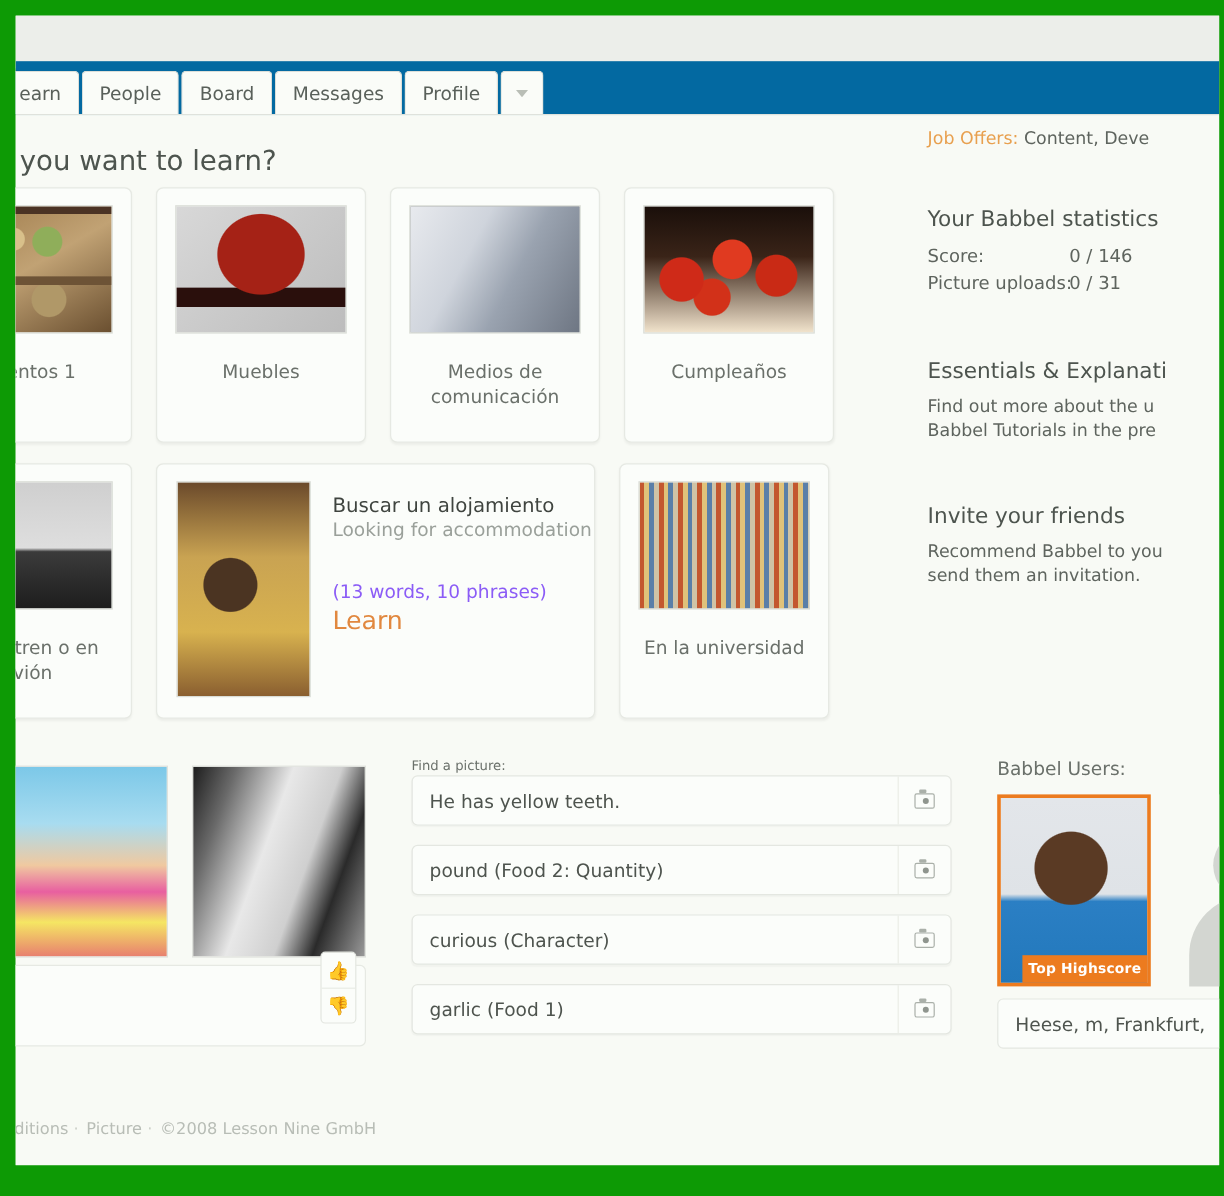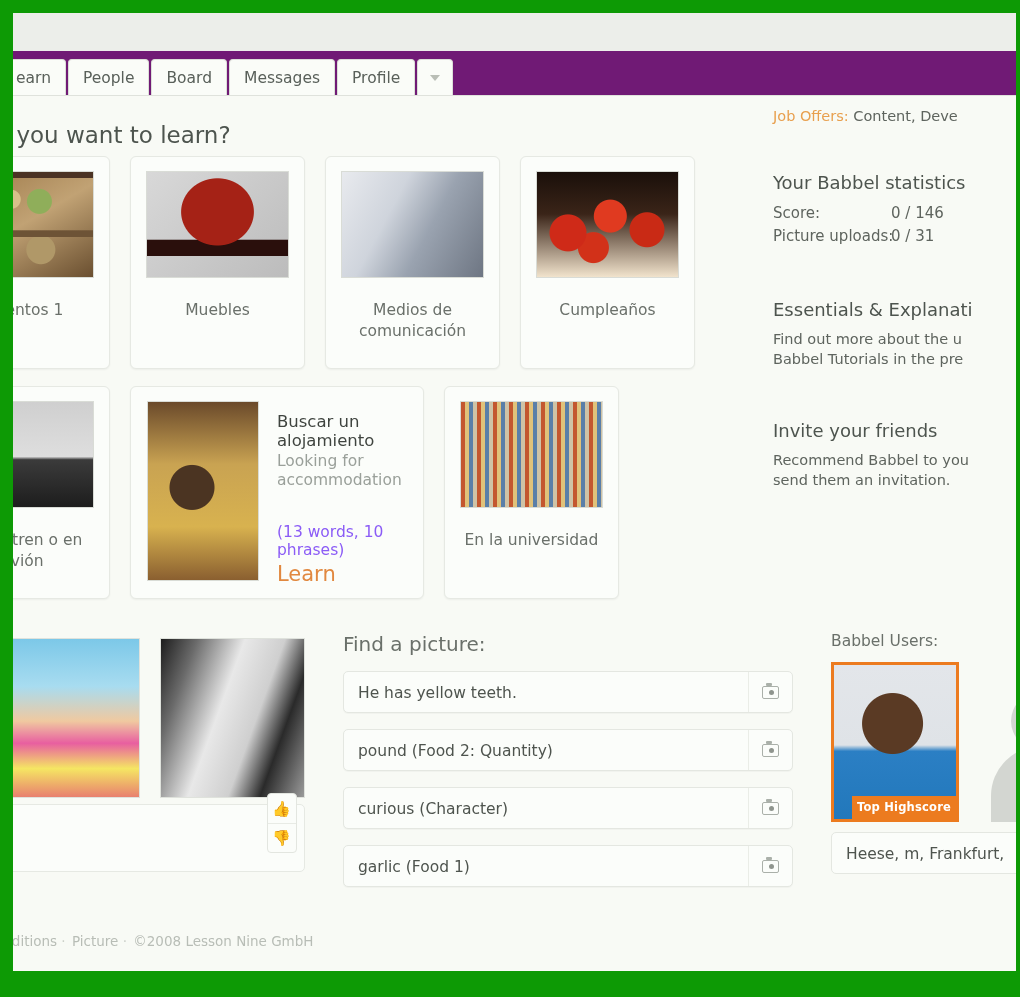--- a/index.html
+++ b/index.html
@@ -37,21 +37,21 @@
     left: 0; top: 0;
     width: 100%; height: 44px;
     background: #eceeea;
   }
 
   #tabbar {
     position: absolute;
     left: 0; top: 38px;
     width: 100%;
     height: 45px;
-    background: #701a75;
+    background: #0369a1;
     border-bottom: 1px solid #dfe2dc;
   }
   #tabbar .tabs {
     display: flex;
     align-items: flex-end;
     height: 100%;
     padding-left: 0;
   }
   .tab {
     position: relative;
@@ -134,21 +134,21 @@
   .card .caption {
     margin-top: 22px;
     font-size: 15.5px;
     color: #6a706a;
     line-height: 1.35;
     padding: 0 8px;
   }
 
   
   .card.wide {
-    width: 294px;
+    width: 366px;
     height: 213px;
     display: flex;
     padding: 14px 0 0 16px;
     text-align: left;
   }
   .card.wide .thumb {
     width: 112px; height: 180px;
     margin: 0;
     flex: none;
   }
@@ -246,23 +246,23 @@
   }
   .thumbbtn + .thumbbtn { border-top: 1px solid #e8ebe5; }
 
   
   #findpic {
     position: absolute;
     left: 330px; top: 14px;
     width: 450px;
   }
   #findpic .fp-label {
-    font-size: 20px;
+    font-size: 11px;
     color: #6a706a;
-    margin-bottom: 15px;
+    margin-bottom: 1px;
   }
   .fprow {
     position: relative;
     height: 42px;
     margin-bottom: 16px;
     background: #fbfdfa;
     border: 1px solid #e4e7e1;
     border-radius: 5px;
     box-shadow: 0 1px 1px rgba(0,0,0,0.03);
   }

